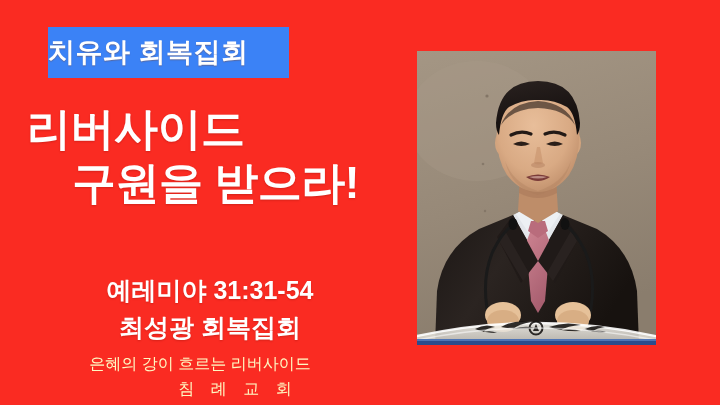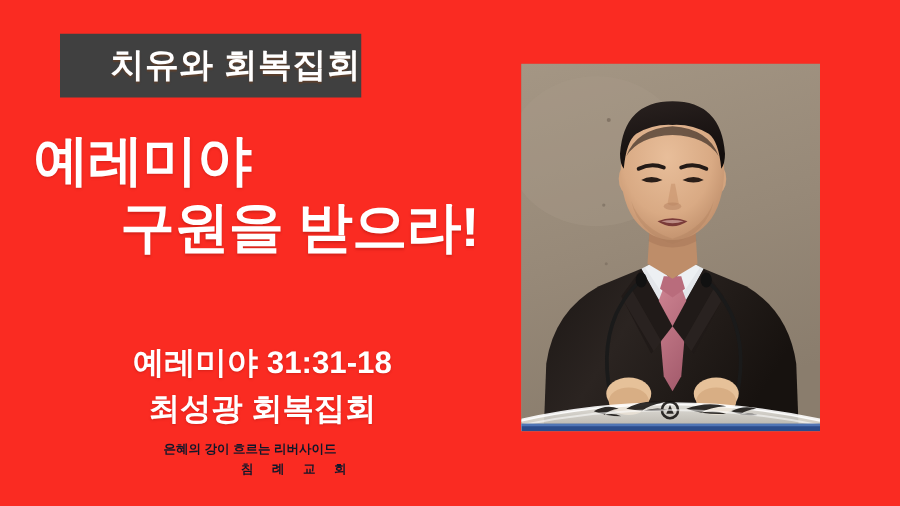--- a/index.html
+++ b/index.html
@@ -18,24 +18,24 @@
     -webkit-font-smoothing: antialiased;
   }
 
   
   .badge {
     position: absolute;
     left: 48px;
     top: 27px;
     width: 241px;
     height: 51px;
-    background: #404040;
+    background: #3b82f6;
     display: flex;
     align-items: center;
-    justify-content: flex-end;
+    justify-content: flex-start;
     box-sizing: border-box;
   }
   .badge-label {
     color: #FFFFFF;
     font-size: 27px;
     font-weight: 700;
     letter-spacing: 0.5px;
     line-height: 1;
     white-space: nowrap;
     text-shadow: 0 1px 1px rgba(140,60,10,0.35);
@@ -51,21 +51,21 @@
   .title-line {
     color: #FFFFFF;
     font-size: 44px;
     font-weight: 700;
     line-height: 1.22;
     white-space: nowrap;
     letter-spacing: -0.5px;
     text-shadow: 0 1px 2px rgba(120,10,5,0.28);
   }
   .title-line.l1 { padding-left: 27px; }
-  .title-line.l2 { padding-left: 96px; }
+  .title-line.l2 { padding-left: 72px; }
 
   
   .meta-block {
     position: absolute;
     left: 0;
     top: 272px;
     width: 420px;
     text-align: center;
   }
   .meta-line {
@@ -79,23 +79,23 @@
 
   
   .church-block {
     position: absolute;
     left: 0;
     top: 352px;
     width: 400px;
     text-align: center;
   }
   .church-line {
-    color: #0f172a;
-    font-size: 10px;
-    font-weight: 700;
+    color: #fef9c3;
+    font-size: 16px;
+    font-weight: 400;
     line-height: 1.55;
     white-space: nowrap;
   }
   .church-line.second {
     letter-spacing: 6px;
     padding-left: 76px;
   }
 
   
   .photo {
@@ -112,26 +112,26 @@
 </head>
 <body>
 
 <div id="slide">
 
   <div class="badge">
     <span class="badge-label">치유와 회복집회</span>
   </div>
 
   <div class="title-block">
-    <div class="title-line l1">예레미야</div>
+    <div class="title-line l1">리버사이드</div>
     <div class="title-line l2">구원을 받으라!</div>
   </div>
 
   <div class="meta-block">
-    <div class="meta-line">예레미야 31:31-18</div>
+    <div class="meta-line">예레미야 31:31-54</div>
     <div class="meta-line">최성광 회복집회</div>
   </div>
 
   <div class="church-block">
     <div class="church-line">은혜의 강이 흐르는 리버사이드</div>
     <div class="church-line second">침 례 교 회</div>
   </div>
 
   <div class="photo">
     <svg class="photo-svg" viewBox="0 0 239 294" preserveAspectRatio="xMidYMid slice">

